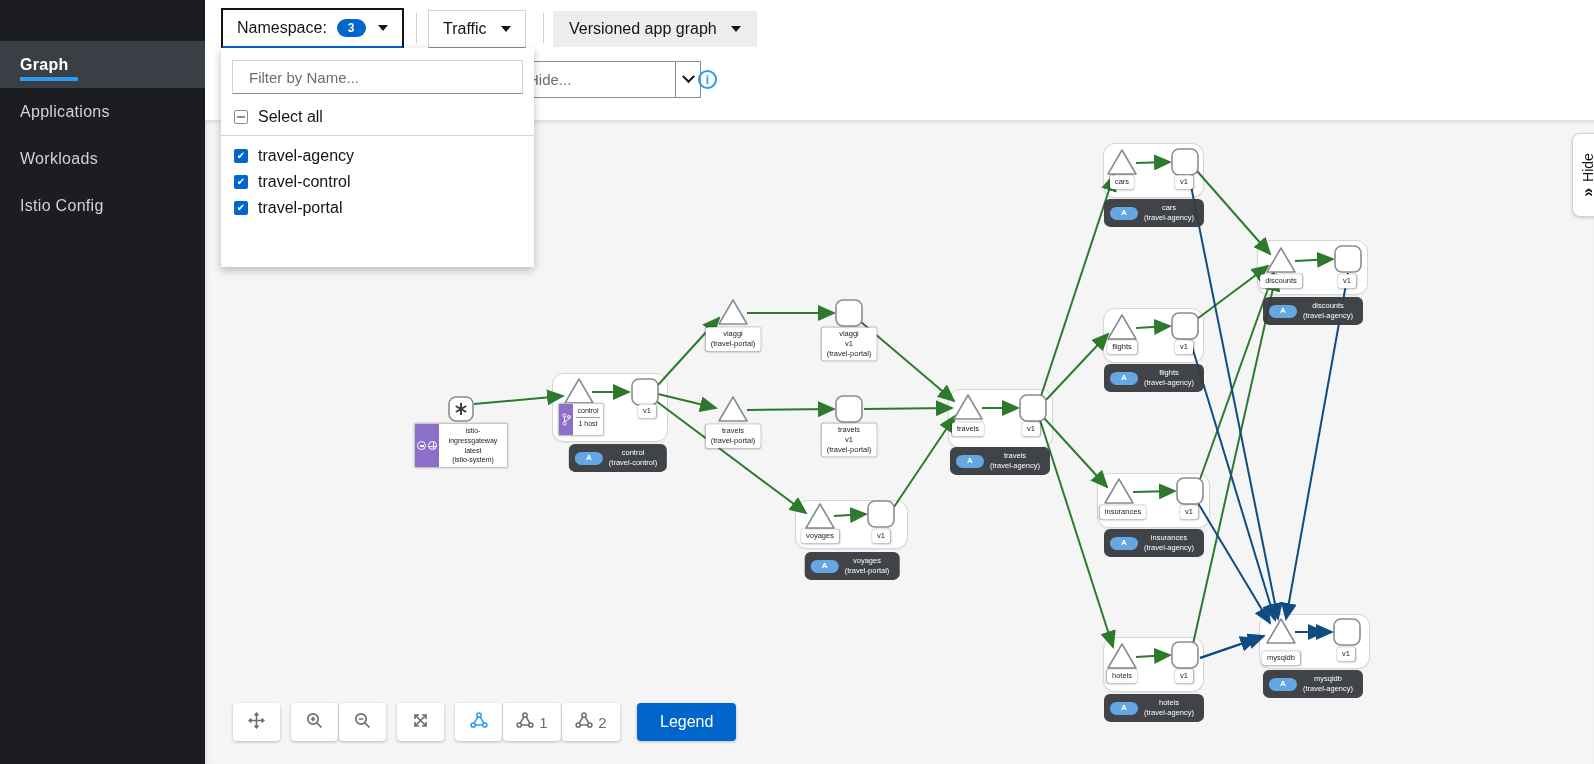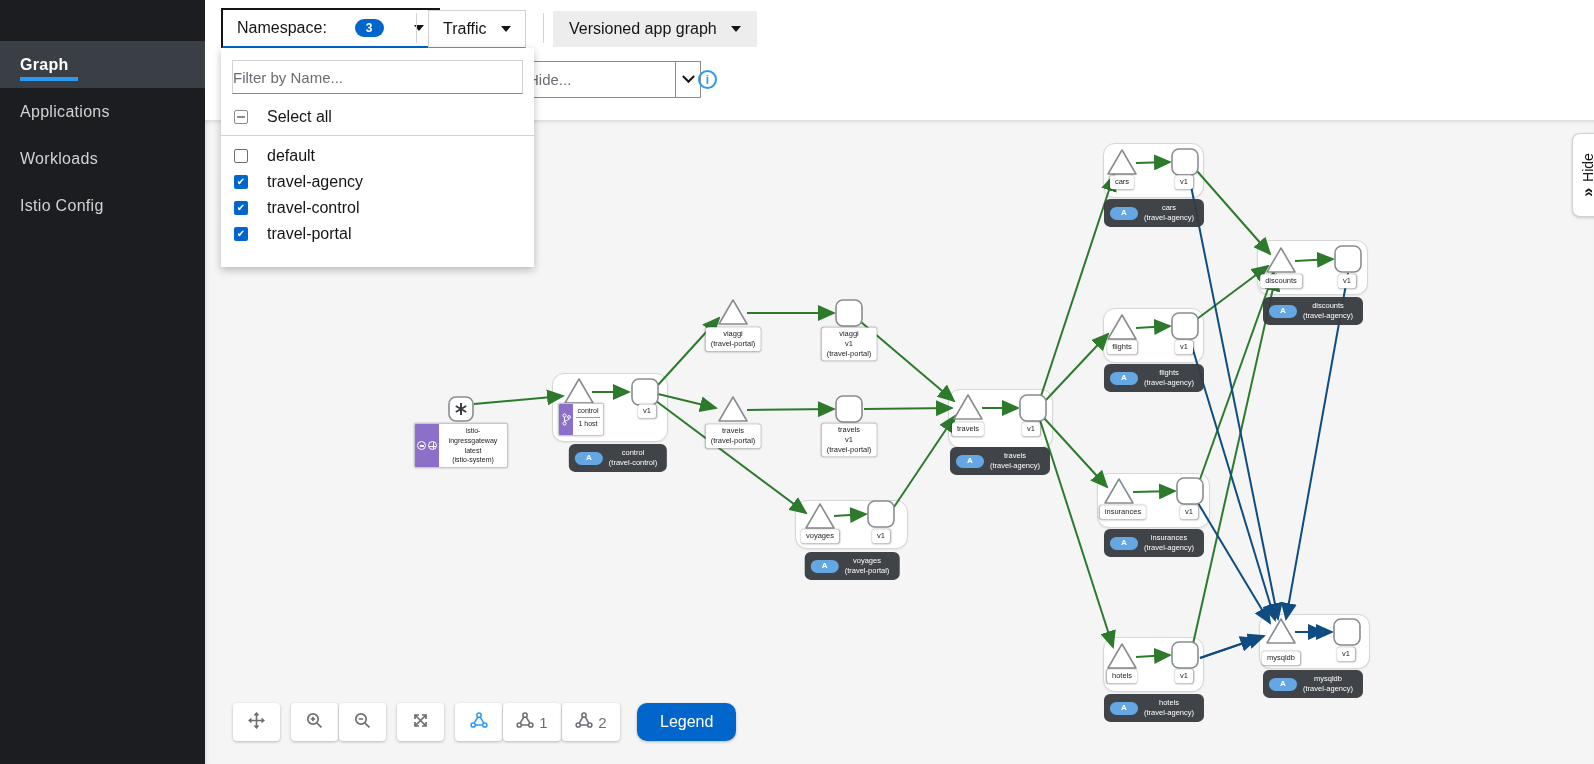--- a/index.html
+++ b/index.html
@@ -9,41 +9,41 @@
   
   .sidebar { position:absolute; left:0; top:0; bottom:0; width:205px; background:#1b1d21; padding-top:5px; z-index:30; }
   .nav-item { position:relative; height:47px; display:flex; align-items:center; padding-left:20px;
               color:#d2d2d2; font-size:16px; letter-spacing:.3px; cursor:pointer; }
   .nav-item.active { background:#3a3f45; color:#fff; font-weight:700;margin-top:36px; }
   .nav-item.active::after { content:""; position:absolute; left:20px; bottom:7px; width:58px; height:4px; background:#2b9af3; }
 
   
   .topbar { position:absolute; left:205px; top:0; right:0; height:120px; background:#fff; z-index:5; }
   .ctl { position:absolute; display:flex; align-items:center; background:#fff; font-size:16px; color:#151515; }
-  .ns-btn { left:16px; top:8px; height:41px; padding:0 14px; gap:28px; border:2px solid #151515; border-bottom:3px solid #0066cc; cursor:pointer;}
+  .ns-btn { left:16px; top:8px; height:41px; padding:0 14px; gap:10px; border:2px solid #151515; border-bottom:3px solid #0066cc; cursor:pointer;}
   .badge { background:#0066cc; color:#fff; border-radius:10px; font-size:12px; font-weight:700; padding:2px 11px; }
   .caret { width:0; height:0; border-left:5px solid transparent; border-right:5px solid transparent; border-top:6px solid #151515; margin-left:2px;}
   .vsep { position:absolute; top:13px; width:1px; height:30px; background:#d2d2d2; }
   .traffic-btn { left:223px; top:10px; height:38px; padding:0 14px; gap:12px; border:1px solid #d2d2d2; border-bottom-color:#8a8d90; cursor:pointer;}
   .gtype-btn { left:348px; top:11px; height:36px; padding:0 16px; gap:12px; background:#ededed; cursor:pointer;}
 
   .hide-ctl { position:absolute; left:313px; top:61px; width:183px; height:37px; display:flex; border:1px solid #8a8d90; background:#fff; }
   .hide-text { flex:1; display:flex; align-items:center; padding-left:9px; font-size:15px; color:#6a6e73; }
   .hide-toggle { width:25px; border-left:1px solid #8a8d90; display:flex; align-items:center; justify-content:center; cursor:pointer;}
   .chev-down { width:9px; height:9px; border-right:2.5px solid #151515; border-bottom:2.5px solid #151515; transform:rotate(45deg) translate(-2px,-2px); }
   .info-icon { position:absolute; left:493px; top:70px; width:19px; height:19px; border:2px solid #2b9af3; border-radius:50%;
                color:#2b9af3; font-size:12px; font-weight:700; display:flex; align-items:center; justify-content:center; cursor:pointer;}
 
   
   .ns-panel { position:absolute; left:221px; top:48px; width:313px; height:219px; background:#fff; z-index:40;
               box-shadow:0 3px 8px rgba(0,0,0,.25); }
   .ns-filter { display:block; width:291px; margin:12px 11px 10px 11px; height:34px; border:1px solid #d2d2d2; border-bottom-color:#8a8d90;
-               padding:0 0; font-size:15px; font-family:inherit; color:#151515; outline:none;}
+               padding:0 16px; font-size:15px; font-family:inherit; color:#151515; outline:none;}
   .ns-filter::placeholder { color:#6a6e73; }
-  .ns-row { display:flex; align-items:center; gap:19px; padding:4px 0 4px 13px; font-size:16px; cursor:pointer;}
+  .ns-row { display:flex; align-items:center; gap:10px; padding:4px 0 4px 13px; font-size:16px; cursor:pointer;}
   .ns-selectall { padding-bottom:9px; border-bottom:1px solid #d2d2d2; margin-bottom:7px; }
   .cb { width:14px; height:14px; border-radius:2px; flex:0 0 auto; }
   .cb.off { background:#fff; border:1px solid #6a6e73; }
   .cb.on  { background:#0066cc; color:#fff; font-size:10px; line-height:14px; text-align:center; }
   .cb.ind { background:#fff; border:1px solid #8a8d90; position:relative; }
   .cb.ind::after { content:""; position:absolute; left:2px; right:2px; top:5px; height:2px; background:#8a8d90; }
 
   
   .canvas { position:absolute; left:205px; top:120px; right:0; bottom:0; background:#f5f5f6;
             box-shadow:inset 0 5px 5px -4px rgba(0,0,0,.15), inset 5px 0 5px -4px rgba(0,0,0,.10); z-index:1; }
@@ -71,21 +71,21 @@
   .wl-badge { position:absolute; display:flex; background:#fff; border:1px solid #c7c7c7; border-radius:2px;
               box-shadow:0 0 2px rgba(0,0,0,.3); z-index:4; overflow:hidden;}
   .wl-strip { width:14px; background:#8b6fc9; display:flex; align-items:center; justify-content:center; }
   .wl-body { flex:1; font-size:7px; line-height:1.4; text-align:center; color:#222; padding:2px 3px;}
   .wl-host { border-top:1px solid #9c9c9c; margin-top:1px; padding-top:1px;}
 
   
   .foot { position:absolute; left:233px; top:703px; display:flex; align-items:center; z-index:10; }
   .fbtn { height:38px; background:#fff; border:none; border-radius:4px; box-shadow:0 1px 3px rgba(0,0,0,.25);
           display:flex; align-items:center; justify-content:center; gap:5px; cursor:pointer; color:#6a6e73; font-size:15px; }
-  .legend-btn { height:38px; padding:4px 23px; margin-left:17px; background:#0066cc; color:#fff; border:none; border-radius:10px;
+  .legend-btn { height:38px; padding:4px 23px; margin-left:17px; background:#0066cc; color:#fff; border:none; border-radius:4px;
                 font-size:16px; font-family:inherit; cursor:pointer; box-shadow:0 1px 3px rgba(0,0,0,.25);}
 
   
   .side-tab { position:absolute; left:1572px; top:133px; width:30px; height:84px; background:#fff; z-index:10;
               border:1px solid #d2d2d2; border-right:none; border-radius:8px 0 0 8px; box-shadow:0 1px 3px rgba(0,0,0,.18);
               display:flex; align-items:center; justify-content:center; cursor:pointer;}
   .side-tab-inner { transform:rotate(-90deg); white-space:nowrap; font-size:14px; color:#151515; display:flex; align-items:center; gap:6px;}
   .side-tab-inner b { font-size:16px; }
 </style>
 </head>
@@ -376,24 +376,20 @@
   </svg>
 
 <div class="ns-panel">
   <input class="ns-filter" placeholder="Filter by Name..." style="">
   <div class="ns-row ns-selectall">
     <span class="cb ind"></span>
     <span>Select all</span>
   </div>
   <div>
       <div class="ns-row">
-        <span class="cb off"></span>
-        <span>default</span>
-      </div>
-      <div class="ns-row">
         <span class="cb on">✔</span>
         <span>travel-agency</span>
       </div>
       <div class="ns-row">
         <span class="cb on">✔</span>
         <span>travel-control</span>
       </div>
       <div class="ns-row">
         <span class="cb on">✔</span>
         <span>travel-portal</span>

